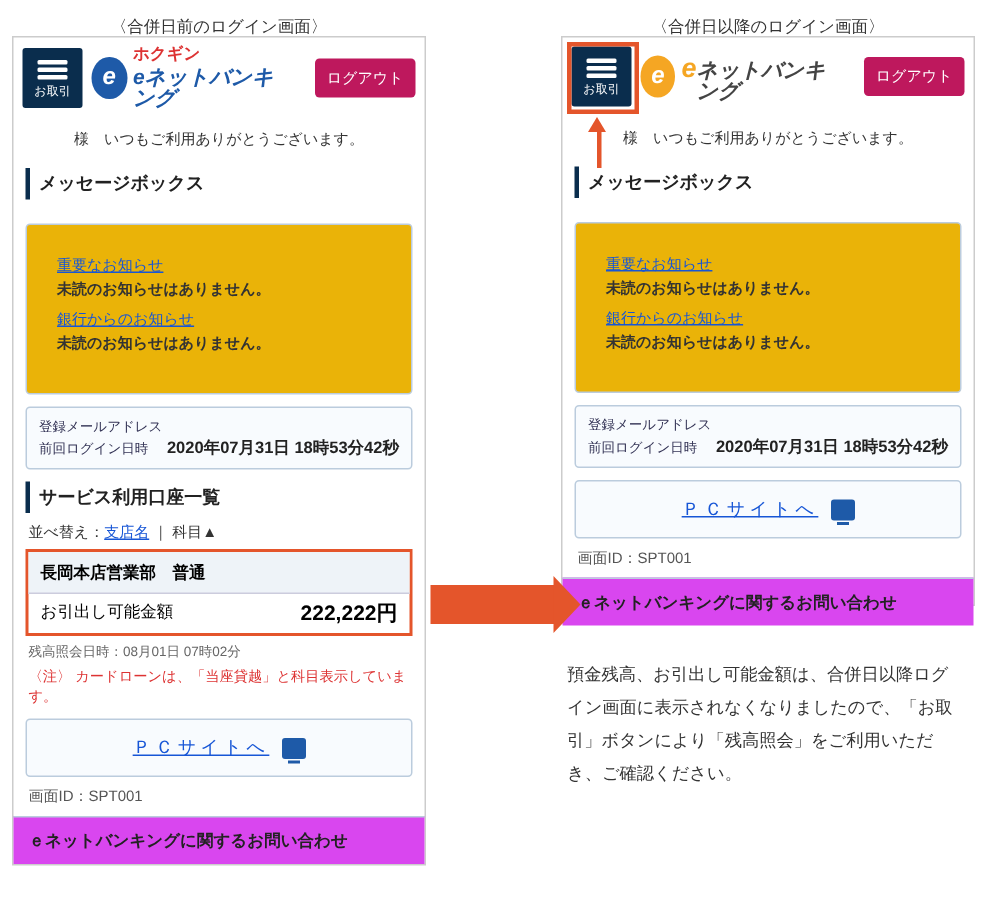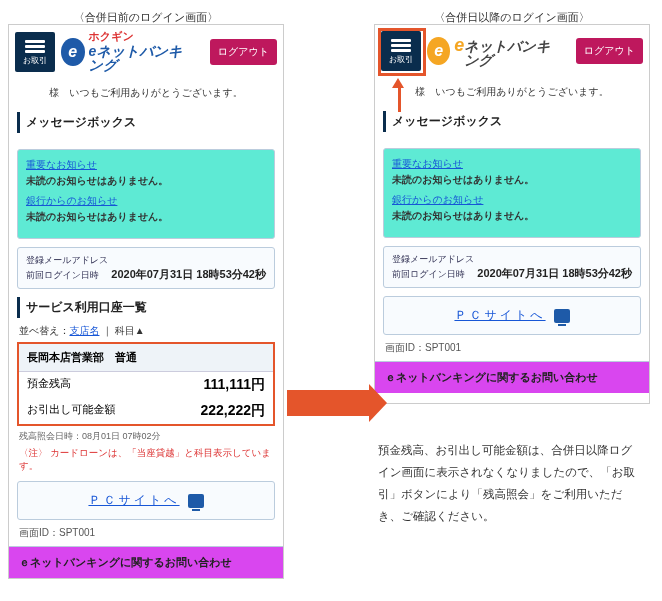--- a/index.html
+++ b/index.html
@@ -16,21 +16,21 @@
     .logo-badge { width:28px; height:28px; border-radius:50%; background:#1e5aa8; display:flex; align-items:center; justify-content:center; color:#fff; font-weight:bold; font-style:italic; font-size:16px; }
     .logo-text-red { color:#d33; font-weight:bold; font-size:11px; line-height:1; }
     .logo-text-sub { font-style:italic; font-weight:bold; color:#1e5aa8; font-size:14px; line-height:1; }
     .logo-text-sub.orange { color:#444; }
     .logo-text-sub .e { color:#f5a623; font-size:18px; }
     .logo-stack { display:flex; flex-direction:column; gap:2px;justify-content:flex-end; }
     .logo-inline { display:flex; align-items:baseline; }
     .logout { background:#be185d; color:#fff; font-size:10px; padding:6px 8px; border-radius:3px;margin-left:12px; }
     .greet { font-size:10px; text-align:center; padding:8px 4px; color:#333; }
     .sec-title { border-left:3px solid #0a2d4d; padding:2px 6px; margin:4px 8px 6px; font-size:12px; font-weight:bold; color:#222; }
-    .box { border:1px solid #bcd; border-radius:3px; margin:16px 8px 8px; padding:8px; background:#5eead4; font-size:10px; }
+    .box { border:1px solid #bcd; border-radius:3px; margin:16px 8px 8px; padding:20px; background:#eab308; font-size:10px; }
     .link { color:#1756d6; text-decoration:underline; }
     .msg-row { margin-bottom:6px; }
     .msg-link { font-size:10px; }
     .msg-txt  { font-size:10px; color:#333; margin-top:2px;font-weight:bold; }
     .meta { border:1px solid #bcd; border-radius:3px; margin:0 8px 8px; padding:6px 8px; font-size:9px; color:#335; background:#f8fbfe; }
     .meta .row { display:flex; justify-content:space-between; align-items:baseline; }
     .meta .ts { font-weight:bold; color:#222; font-size:11px; }
     .sort-row { font-size:10px; margin:4px 10px; color:#333; }
     .acct-box { border:2px solid #e4552b; margin:0 8px 4px; }
     .acct-head { background:#eef3f8; padding:6px 8px; font-size:11px; font-weight:bold; border-bottom:1px solid #ccd; }
@@ -106,24 +106,20 @@
   </div>
 
   <div class="sec-title">サービス利用口座一覧</div>
   <div class="sort-row">
     <span>並べ替え：</span><span class="link">支店名</span><span> ｜ 科目▲</span>
   </div>
 
   <div class="acct-box">
     <div class="acct-head">長岡本店営業部　普通</div>
     <div class="acct-row">
-      <span>預金残高</span>
-      <span class="val">111,111円</span>
-    </div>
-    <div class="acct-row">
       <span>お引出し可能金額</span>
       <span class="val">222,222円</span>
     </div>
   </div>
   <div class="tiny">残高照会日時：08月01日 07時02分</div>
   <div class="note-red">
     <span class="tag">〈注〉</span>
     <span>カードローンは、「当座貸越」と科目表示しています。</span>
   </div>
 

